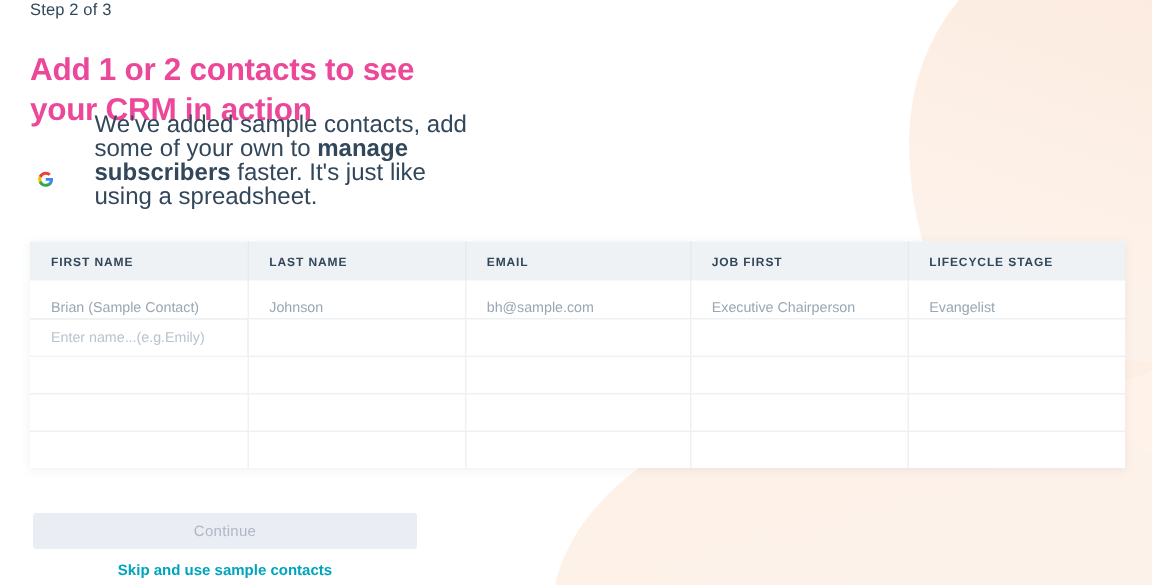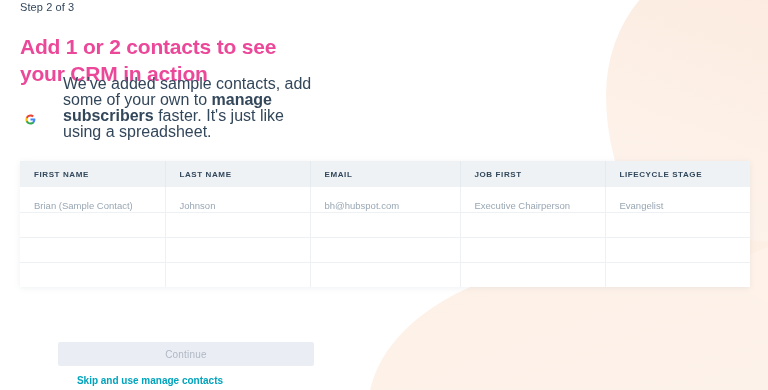--- a/index.html
+++ b/index.html
@@ -210,21 +210,20 @@
     height: 24px;
     border: none;
     border-radius: 2px;
     background: #eaeef4;
     color: #b0b8c4;
     font-family: "Liberation Sans", sans-serif;
     font-size: 10px;
     letter-spacing: .2px;
     cursor: default;
     z-index: 3;
-    margin-left: 36px;
   }
 
   .skip-link {
     position: absolute;
     left: 22px;
     top: 375px;
     width: 256px;
     text-align: center;
     font-size: 10px;
     font-weight: bold;
@@ -277,23 +276,32 @@
             <th>LAST NAME</th>
             <th>EMAIL</th>
             <th>JOB FIRST</th>
             <th>LIFECYCLE STAGE</th>
           </tr>
         </thead>
         <tbody>
           <tr>
             <td>Brian (Sample Contact)</td>
             <td>Johnson</td>
-            <td>bh@hubspot.com</td>
+            <td>bh@sample.com</td>
             <td>Executive Chairperson</td>
             <td>Evangelist</td>
+          </tr>
+          <tr>
+            <td class="input-cell">
+              <input class="name-input" type="text" autofocus="" placeholder="Enter name...(e.g.Emily)" style="">
+            </td>
+            <td></td>
+            <td></td>
+            <td></td>
+            <td></td>
           </tr>
           <tr>
             <td></td>
             <td></td>
             <td></td>
             <td></td>
             <td></td>
           </tr>
           <tr>
             <td></td>
@@ -308,16 +316,16 @@
             <td></td>
             <td></td>
             <td></td>
           </tr>
         </tbody>
       </table>
     </div>
 
     <button class="continue-btn" disabled="">Continue</button>
 
-    <a class="skip-link" href="#">Skip and use manage contacts</a>
+    <a class="skip-link" href="#">Skip and use sample contacts</a>
 
   </div>
 </div>
 
 </body></html>

